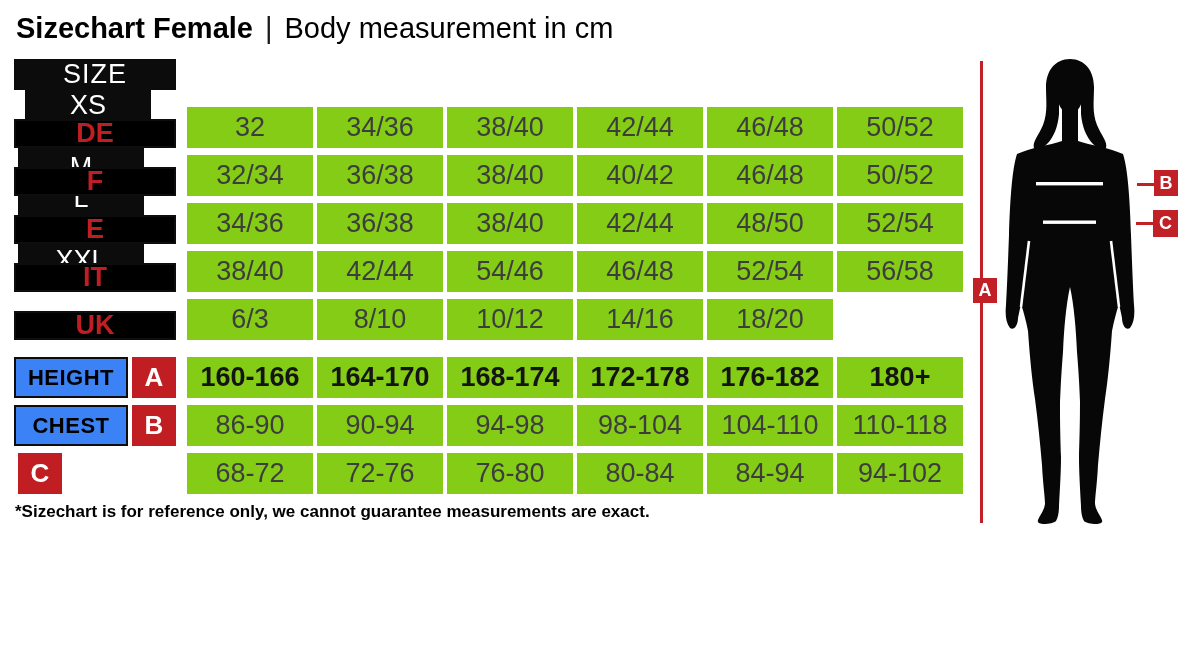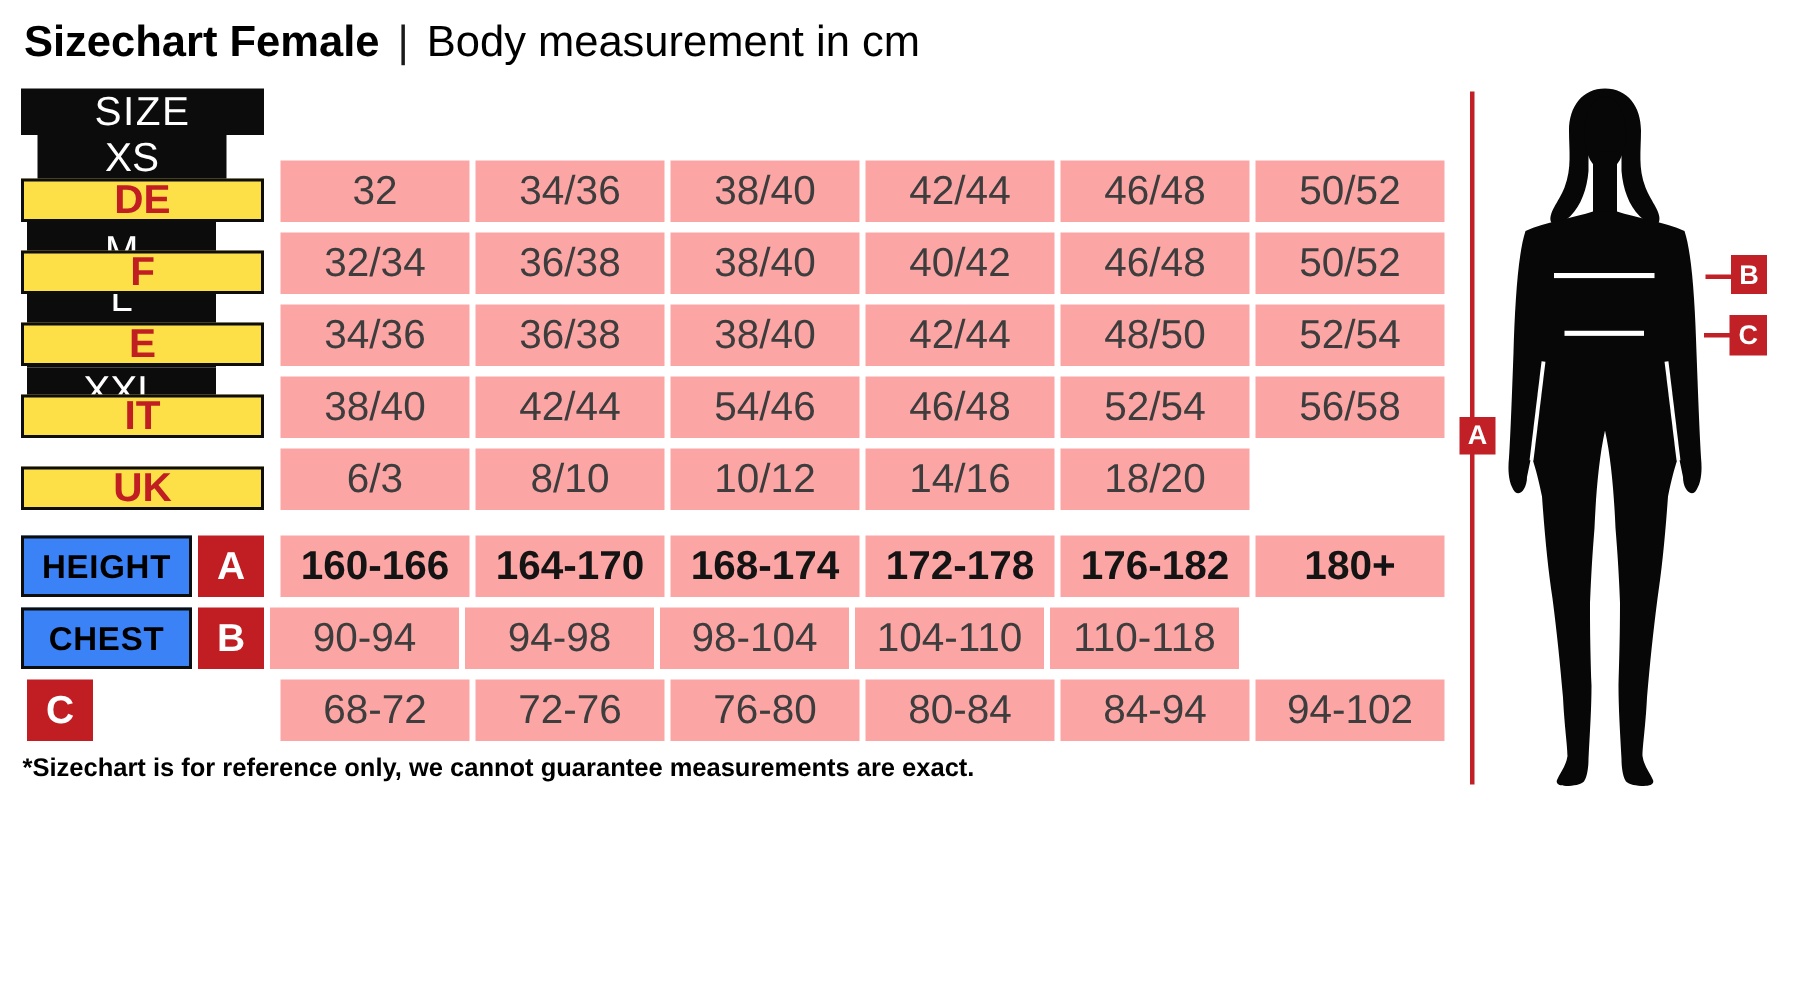--- a/index.html
+++ b/index.html
@@ -22,27 +22,27 @@
 
   
   .table { position: absolute; left: 14px; top: 59px; }
   .row { display: flex; height: 41px; margin-bottom: 7px; }
   .row.header-row { height: 42px; margin-bottom: 6px; flex-direction: column; }
   .row.gap-lg { margin-bottom: 17px; }
   .lab { width: 162px; flex: none; display: flex; }
   .cell {
     width: 126px; flex: none; margin-left: 4px;
     display: flex; align-items: center; justify-content: center;
-    background: #fca5a5; color: #3d3d3d; font-size: 27px;
+    background: #84cc16; color: #3d3d3d; font-size: 27px;
   }
   .cell.first { margin-left: 11px; }
   .hcell { background: #0c0c0c; color: #ffffff; font-size: 27px; }
   .lab.hcell { align-items: center; justify-content: center; letter-spacing: 1px; }
   .labbox {
-    flex: 1; border: 2px solid #0d0d0d; background: #fde047;
+    flex: 1; border: 2px solid #0d0d0d; background: #000000;
     display: flex; align-items: center; justify-content: center; margin-top: 12px;
   }
   .red-label { color: #c01e23; font-weight: bold; font-size: 27px; }
   .mlab {
     width: 114px; flex: none; border: 2px solid #0d0d0d; background: #3b82f6;
     display: flex; align-items: center; justify-content: center;
     font-weight: bold; font-size: 22px; letter-spacing: 0.5px;
   }
   .mbadge {
     width: 44px; flex: none; margin-left: 4px; background: #c01e23;
@@ -159,20 +159,21 @@
       <div class="cell">172-178</div>
       <div class="cell">176-182</div>
       <div class="cell">180+</div>
     </div>
 
     <div class="row">
       <div class="lab">
         <div class="mlab">CHEST</div>
         <div class="mbadge">B</div>
       </div>
+      <div class="cell first">86-90</div>
       <div class="cell">90-94</div>
       <div class="cell">94-98</div>
       <div class="cell">98-104</div>
       <div class="cell">104-110</div>
       <div class="cell">110-118</div>
     </div>
 
     <div class="row">
       <div class="lab">
         <div class="mbadge">C</div>

